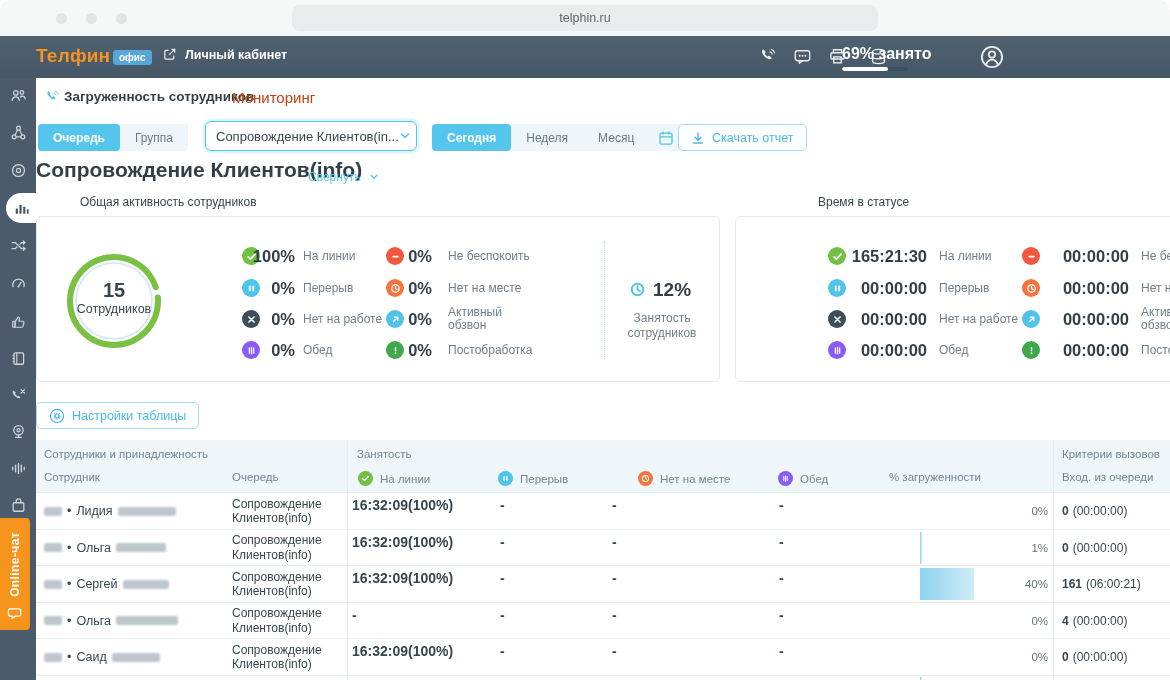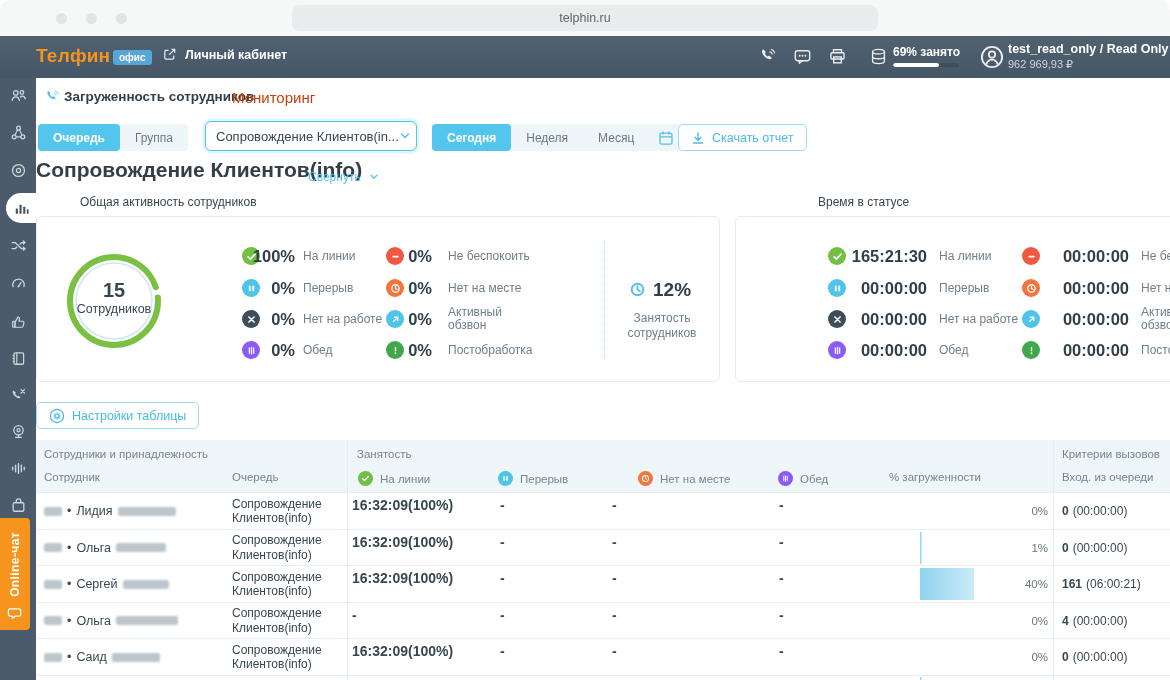--- a/index.html
+++ b/index.html
@@ -11,21 +11,21 @@
   
   .browser{position:absolute;top:0;left:0;width:1170px;height:36px;background:#f6f7f7;border-radius:10px 10px 0 0;}
   .wdot{position:absolute;top:13px;width:11px;height:11px;border-radius:50%;background:#e3e4e5;}
   .urlbar{position:absolute;left:292px;top:5px;width:586px;height:26px;background:#e9ebec;border-radius:8px;display:flex;align-items:center;justify-content:center;font-size:12.5px;color:#5f666b;}
   
   .apphdr{position:absolute;top:36px;left:0;width:1170px;height:42px;background:linear-gradient(180deg,#506170,#44556480);background-color:#47586a;}
   .logo{position:absolute;left:36px;top:9px;font-size:19px;font-weight:bold;color:#f7941e;letter-spacing:.2px;}
   .logobadge{position:absolute;left:113px;top:14px;background:#57a6d8;color:#fff;font-size:10px;font-weight:bold;padding:2px 6px;border-radius:3px;}
   .cab{position:absolute;left:162px;top:11px;display:flex;align-items:flex-end;gap:8px;color:#fff;font-size:12.5px;font-weight:bold;}
   .hicon{position:absolute;top:11px;}
-  .cap{position:absolute;left:893px;top:9px;width:70px;color:#fff;font-size:12px;font-weight:bold;white-space:nowrap;}
+  .cap{position:absolute;left:842px;top:9px;width:70px;color:#fff;font-size:16px;font-weight:bold;white-space:nowrap;}
   .captrack{margin-top:4px;width:66px;height:4px;border-radius:2px;background:#36485699;overflow:hidden;}
   .capfill{height:4px;background:#fff;border-radius:2px;}
   .usr{position:absolute;left:1008px;top:6px;color:#fff;}
   .usr .nm{font-size:12.5px;font-weight:bold;white-space:nowrap;}
   .usr .bal{font-size:11px;color:#cfd7dd;margin-top:2px;}
   
   .sidebar{position:absolute;top:78px;left:0;width:36px;height:602px;background:#4b5b6b;}
   .sitem{position:absolute;left:0;width:36px;height:30px;display:flex;align-items:center;justify-content:center;color:#cdd6dc;}
   .sitem.active{left:6px;width:30px;background:#fff;border-radius:15px 0 0 15px;color:#45565f;}
   .chattab{position:absolute;left:0;top:440px;width:30px;height:112px;background:#f7941e;border-radius:0 4px 4px 0;display:flex;flex-direction:column;align-items:center;justify-content:flex-end;padding-bottom:8px;box-sizing:border-box;}
@@ -259,24 +259,20 @@
       <span>69% занято</span>
       <div class="captrack">
           <div class="capfill" style="width: 69%;"></div>
         </div>
     </div>
     <div class="hicon ic" style="left:980px;top:9px">
         <svg width="24" height="24">
           <use href="#i-avatar"></use>
         </svg>
       </div>
-    <div class="usr">
-      <div class="nm">test_read_only / Read Only</div>
-      <div class="bal">962 969,93 ₽</div>
-    </div>
   </div>
 
   <div class="sidebar">
     <div class="sitem" style="top:2px">
         <span>
           <svg width="17" height="17">
             <use href="#s-users"></use>
           </svg>
         </span>
       </div>

